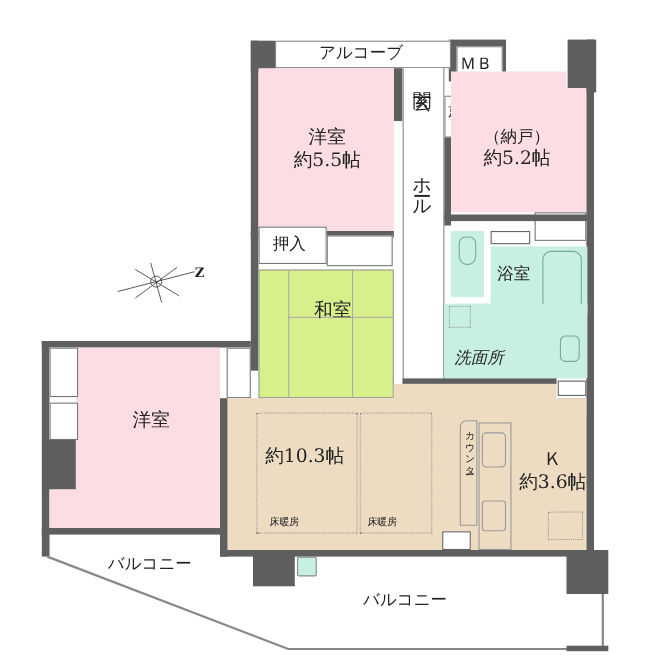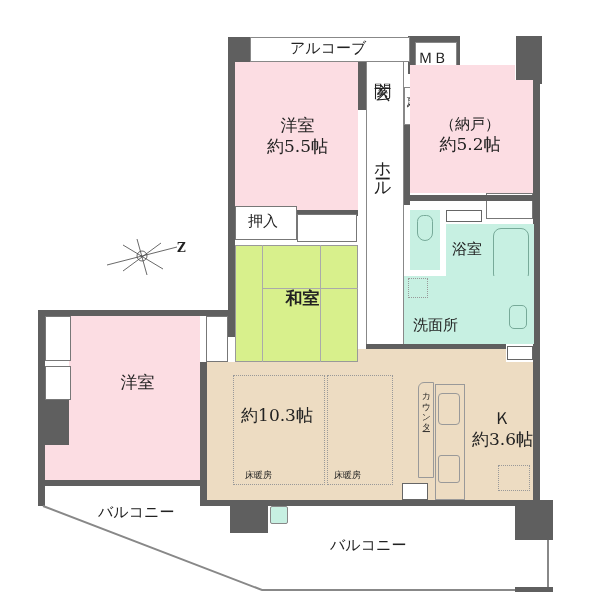--- a/index.html
+++ b/index.html
@@ -74,34 +74,34 @@
 <div class="abs closet" style="left:486px;top:193px;width:47px;height:26px;"></div>
 <div class="abs wall" style="left:404px;top:195px;width:130px;height:6px;"></div>
 
 <div class="abs aqua" style="left:410px;top:210px;width:30px;height:60px;"></div>
 <div class="abs" style="left:417px;top:215px;width:16px;height:26px;border:1px solid #7a9;border-radius:8px 8px 10px 10px;"></div>
 <div class="abs xbox" style="left:446px;top:210px;width:36px;height:12px;"></div>
 <div class="abs aqua" style="left:446px;top:224px;width:88px;height:62px;"></div>
 <div class="lbl mid" style="left:452px;top:240px;">浴室</div>
 <div class="abs" style="left:493px;top:228px;width:36px;height:54px;border:1px solid #7a9;border-radius:8px;"></div>
 <div class="abs aqua" style="left:404px;top:276px;width:130px;height:68px;"></div>
-<div class="lbl mid" style="left:413px;top:316px;">洗面所</div>
+<div class="lbl mid" style="left:413px;top:316px;font-style:italic;">洗面所</div>
 <div class="abs" style="left:509px;top:305px;width:18px;height:24px;border:1px solid #7a9;border-radius:5px;"></div>
 <div class="abs dash" style="left:408px;top:278px;width:20px;height:20px;"></div>
 <div class="abs wall" style="left:366px;top:344px;width:140px;height:5px;"></div>
 
 <div class="abs xbox" style="left:507px;top:346px;width:26px;height:14px;"></div>
 <div class="abs white line" style="left:507px;top:362px;width:26px;height:17px;"></div>
 <div class="lbl xs" style="left:510px;top:366px;">物入</div>
 
 <div class="abs green" style="left:235px;top:245px;width:123px;height:117px;border:1px solid #999;"></div>
 <div class="abs" style="left:262px;top:245px;width:1px;height:117px;background:#aaa;"></div>
 <div class="abs" style="left:320px;top:245px;width:1px;height:117px;background:#aaa;"></div>
 <div class="abs" style="left:262px;top:288px;width:96px;height:1px;background:#aaa;"></div>
-<div class="lbl big" style="left:255px;top:288px;width:95px;font-weight:bold;">
+<div class="lbl big" style="left:255px;top:272px;width:95px;">
   <span>和室</span>
 </div>
 
 <div class="abs pink" style="left:69px;top:316px;width:131px;height:164px;"></div>
 <div class="abs pink" style="left:45px;top:445px;width:155px;height:35px;"></div>
 <div class="lbl big" style="left:90px;top:372px;width:95px;">
   <span>洋室</span>
 </div>
 <div class="abs closet" style="left:45px;top:316px;width:26px;height:45px;"></div>
 <div class="abs closet" style="left:45px;top:366px;width:26px;height:34px;"></div>

